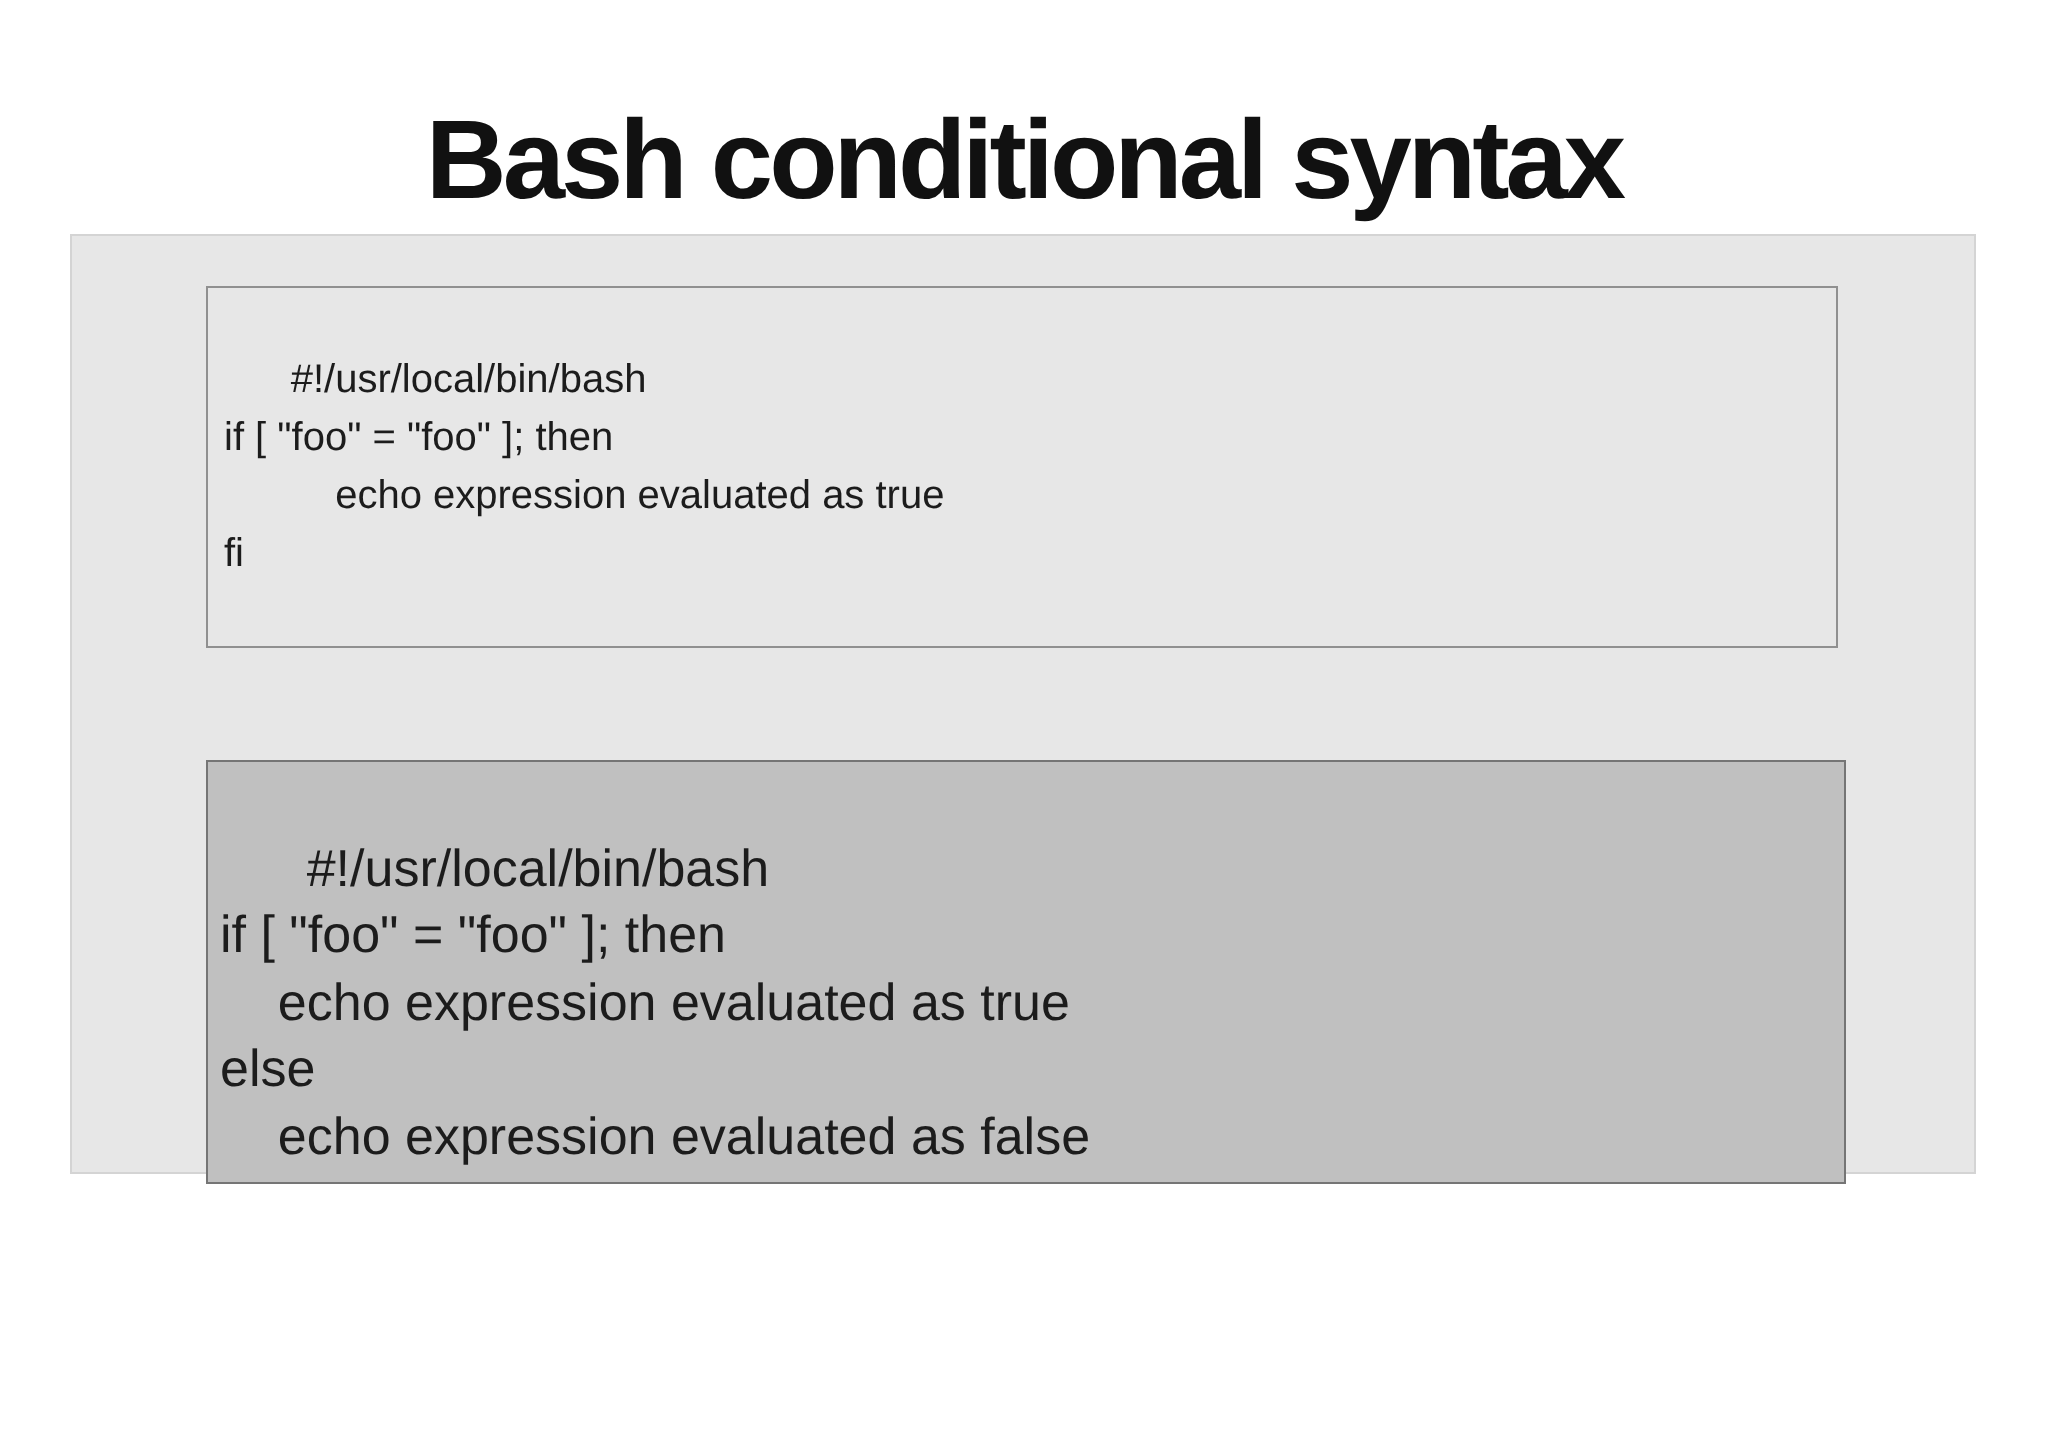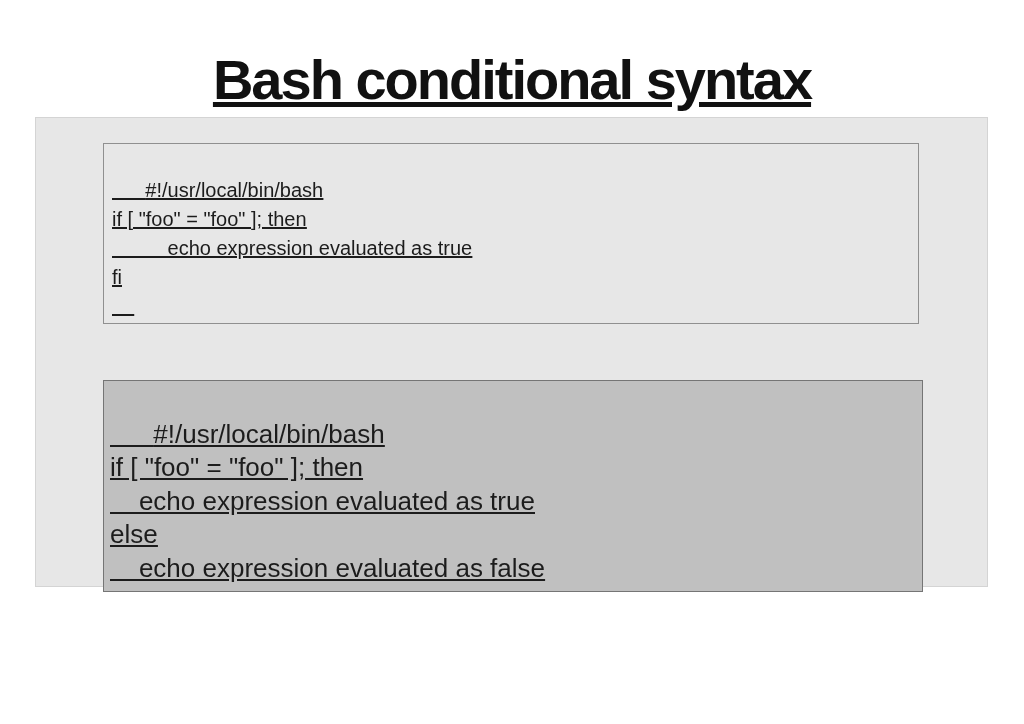--- a/index.html
+++ b/index.html
@@ -1,15 +1,15 @@
 <!DOCTYPE html>
 <html style="--page-bg: #ffffff; --title-color: #111111; --slide-bg: #e7e7e7; --slide-border: #d4d4d4; --box1-bg: #e7e7e7; --box1-border: #909090; --box2-bg: #c0c0c0; --box2-border: #757575; --code-color: #1c1c1c;"><head>
 <meta charset="utf-8">
 <style>
-  * { margin: 0; padding: 0; box-sizing: border-box; text-decoration: underline; }
+  * { margin: 0; padding: 0; box-sizing: border-box; }
   html, body {
     width: 1024px; height: 724px;
     background: var(--page-bg, #ffffff);
     font-family: "Liberation Sans", sans-serif;
     overflow: hidden;
   }
   .page { position: relative; width: 1024px; height: 724px; }
 
   .slide-title {
     position: absolute;

